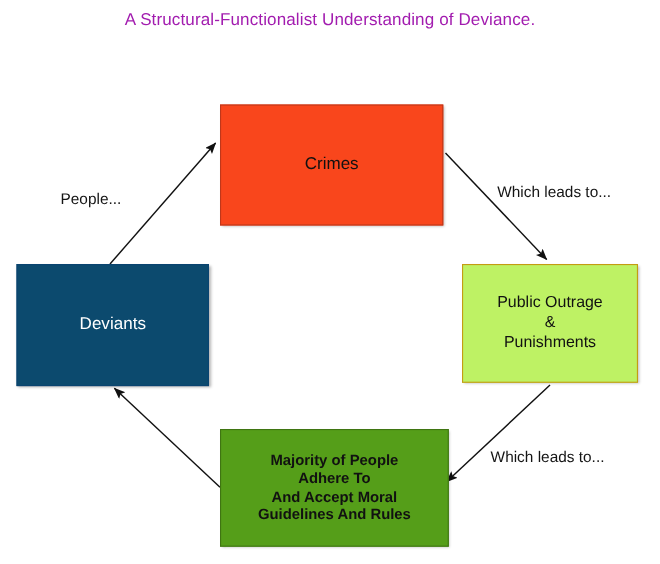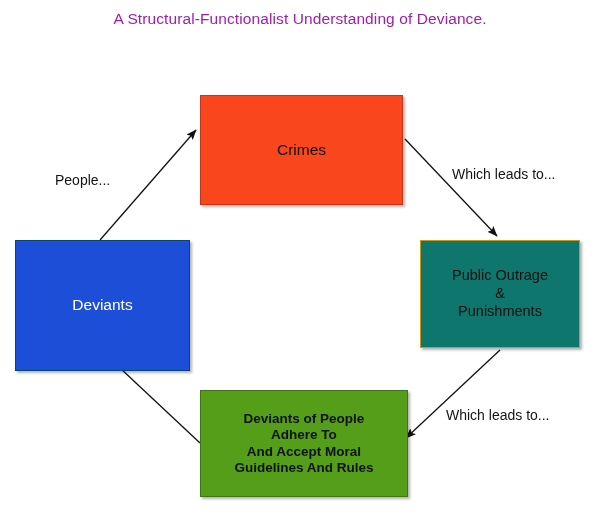--- a/index.html
+++ b/index.html
@@ -61,32 +61,32 @@
     background: #f9461c;
     border: 1px solid #c0371a;
     font-size: 15.5px;
     color: #111111;
     margin-top: 22px;
   }
   #node-deviants {
     left: 15px;
     top: 240px;
     width: 175px;
-    height: 131px;
-    background: #1d4ed8;
+    height: 111px;
+    background: #0c4a6e;
     border: 1px solid #0a4470;
     font-size: 15.5px;
     color: #ffffff;
   }
   #node-outrage {
     left: 420px;
     top: 240px;
     width: 160px;
     height: 108px;
-    background: #0f766e;
+    background: #bef264;
     border: 1px solid #c49c13;
     font-size: 14.5px;
     color: #111111;
   }
   #node-majority {
     left: 200px;
     top: 390px;
     width: 208px;
     height: 107px;
     background: #559e19;
@@ -133,21 +133,21 @@
     <span class="node-label">Crimes</span>
   </div>
 
   <div class="node" id="node-outrage">
     <span class="node-label">Public Outrage
 &amp;
 Punishments</span>
   </div>
 
   <div class="node" id="node-majority">
-    <span class="node-label">Deviants of People
+    <span class="node-label">Majority of People
 Adhere To
 And Accept Moral
 Guidelines And Rules</span>
   </div>
 
   <div class="node" id="node-deviants">
     <span class="node-label">Deviants</span>
   </div>
 
   <div class="edge-label" id="label-commit">People...</div>

